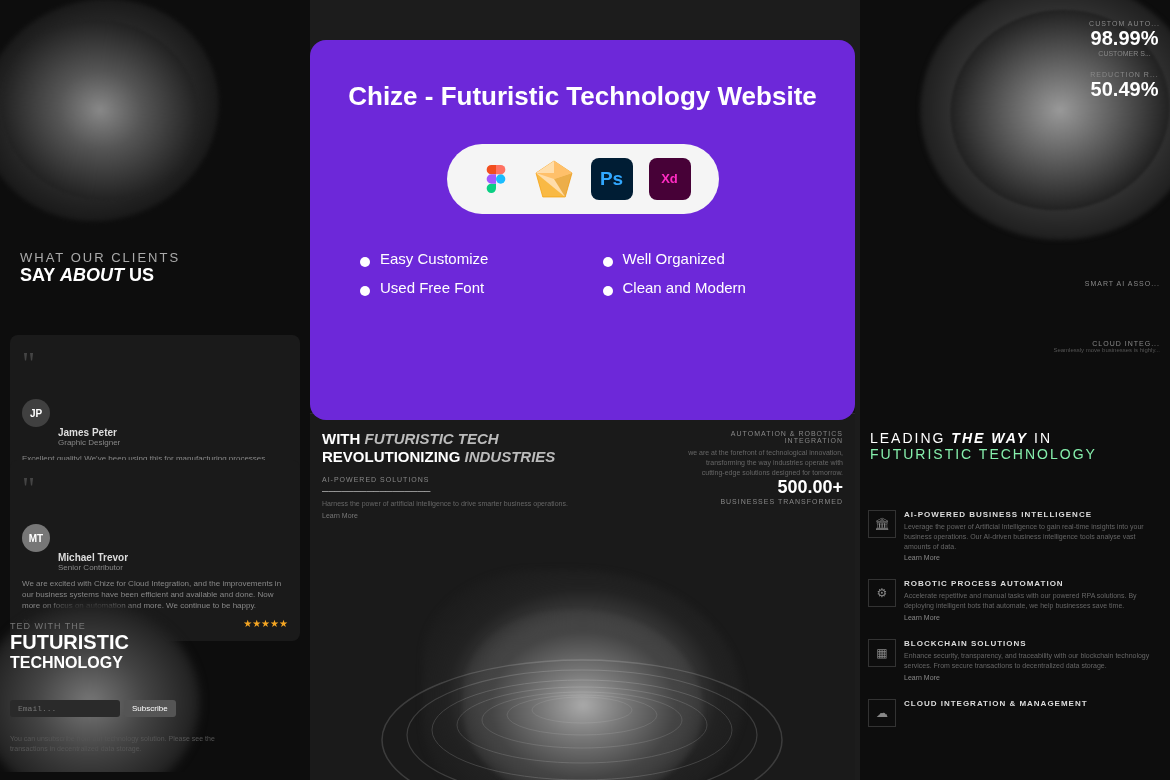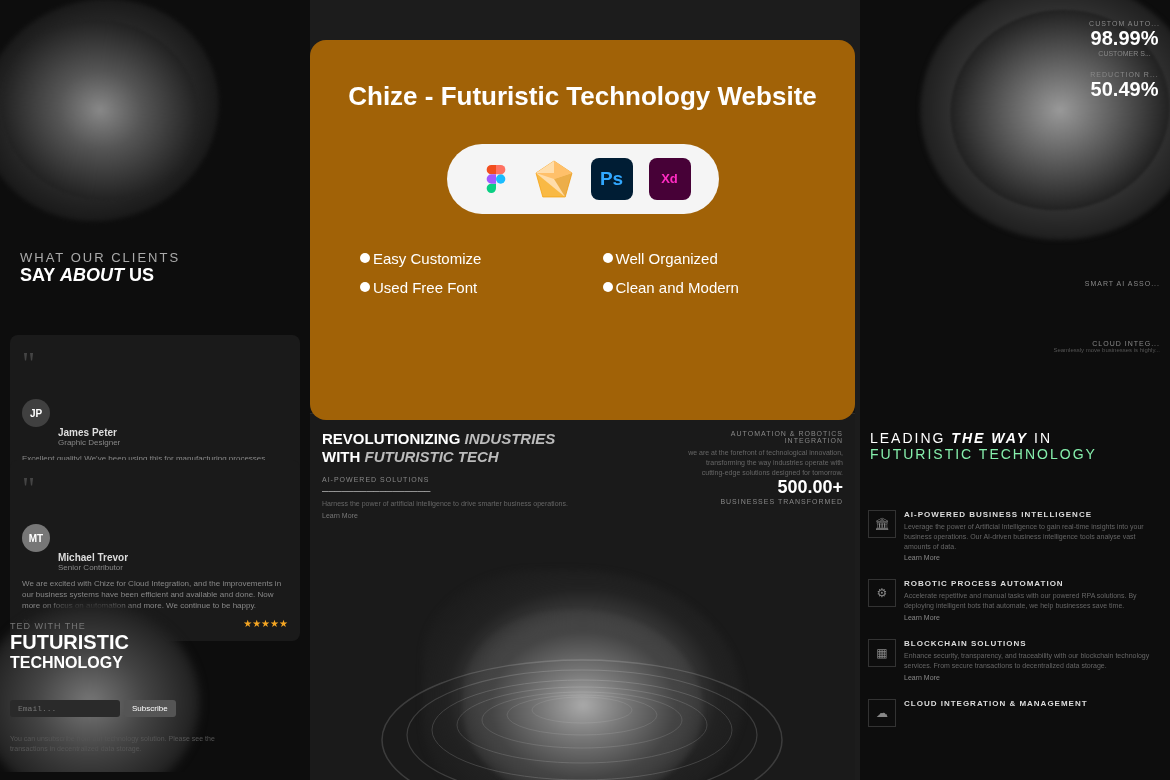--- a/index.html
+++ b/index.html
@@ -19,21 +19,21 @@
       background: #1c1c1c;
     }
 
     
     .center-card {
       position: absolute;
       top: 40px;
       left: 310px;
       width: 545px;
       height: 380px;
-      background: #a16207;
+      background: #6d28d9;
       border-radius: 16px;
       display: flex;
       flex-direction: column;
       align-items: center;
       padding: 40px 30px 30px;
       z-index: 10;
     }
 
     .card-title {
       color: #ffffff;
@@ -100,22 +100,22 @@
     .features-grid {
       display: grid;
       grid-template-columns: 1fr 1fr;
       gap: 12px 40px;
       width: 100%;
       padding: 0 20px;
     }
 
     .feature-item {
       display: flex;
-      align-items: center;
-      gap: 3px;
+      align-items: flex-end;
+      gap: 10px;
       color: #ffffff;
       font-size: 15px;
     }
 
     .feature-dot {
       width: 10px;
       height: 10px;
       background: #ffffff;
       border-radius: 50%;
       flex-shrink: 0;
@@ -764,22 +764,22 @@
       <span class="nav-link">About</span>
       <span class="nav-link">Contact</span>
       <span class="nav-link">How it Works</span>
     </div>
     <span class="nav-explore">EXPLORE →</span>
   </div>
 
   <div class="preview-hero">
     <div class="hero-left">
       <div class="hero-headline">
+        <div>WITH <em>FUTURISTIC TECH</em></div>
         <div>REVOLUTIONIZING <em>INDUSTRIES</em></div>
-        <div>WITH <em>FUTURISTIC TECH</em></div>
       </div>
       <div class="ai-label">AI-POWERED SOLUTIONS</div>
       <div class="ai-title">─────────────────</div>
       <div class="ai-desc">Harness the power of artificial intelligence to drive smarter business operations.</div>
       <div style="font-size:7px;color:#777;margin-top:3px;cursor:pointer;">Learn More</div>
     </div>
     <div class="hero-right">
       <div class="automation-label">AUTOMATION &amp; ROBOTICS INTEGRATION</div>
       <div class="automation-desc">we are at the forefront of technological innovation, transforming the way industries operate with cutting-edge solutions designed for tomorrow.</div>
       <div class="stat-number">500.00+</div>

